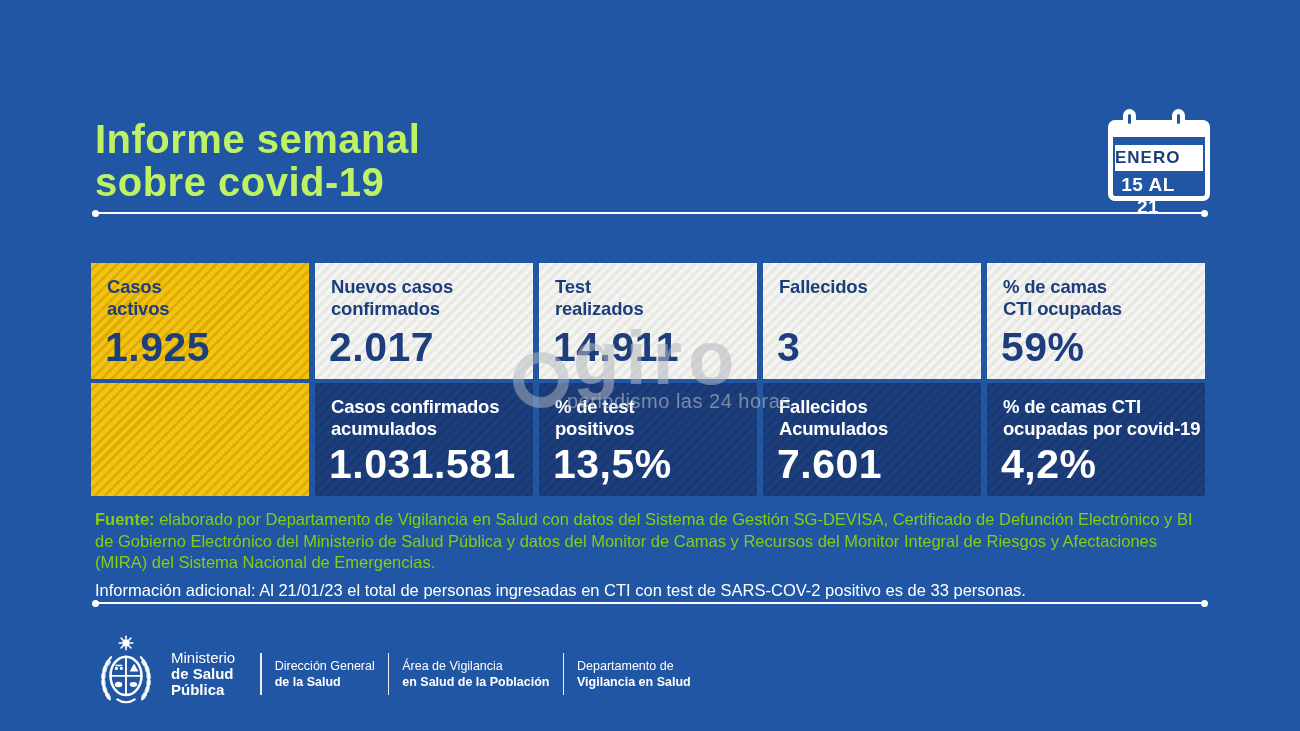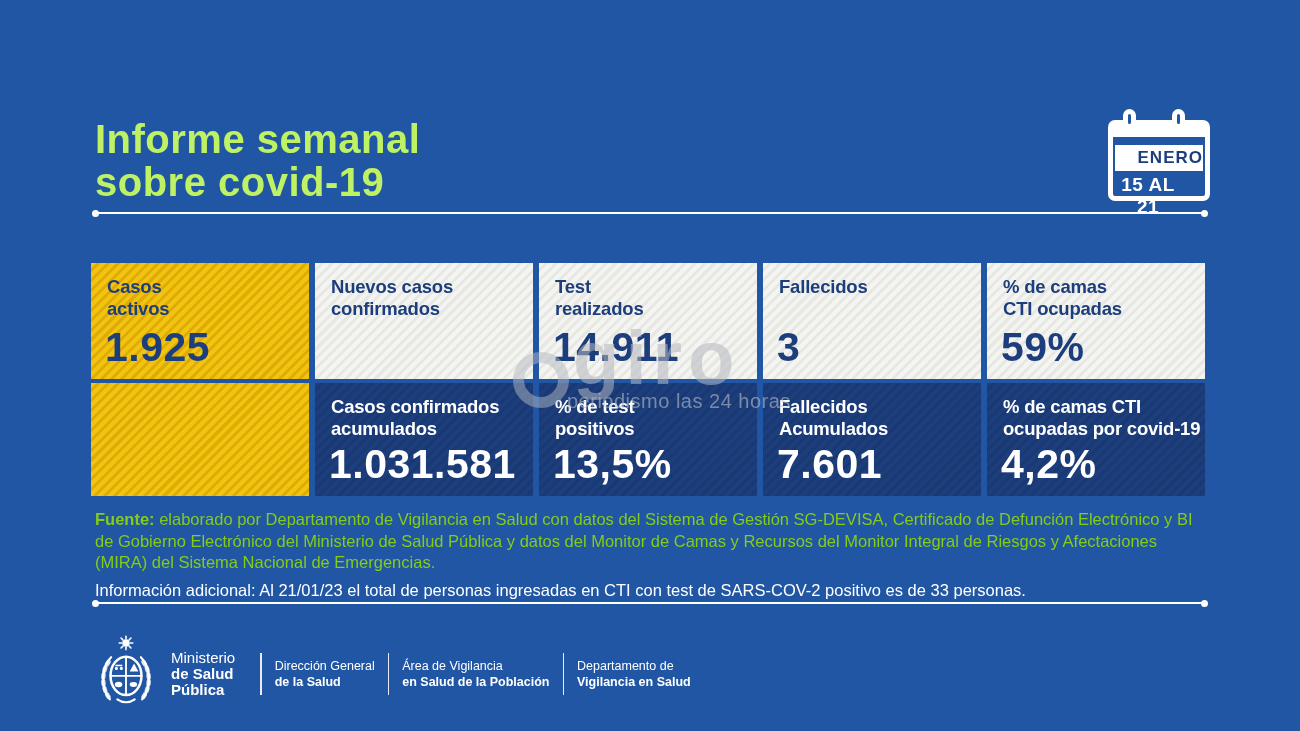--- a/index.html
+++ b/index.html
@@ -20,21 +20,21 @@
   .dot.left { left:-6px; } .dot.right { right:-6px; }
   
   .calendar { position:absolute; left:1108px; top:109px; width:102px; height:92px; }
   .cal-hinge { position:absolute; top:0; width:13px; height:20px;
                border:5px solid #fff; border-radius:7px; background:#2056A4; }
   .cal-hinge.h1 { left:15px; } .cal-hinge.h2 { left:64px; }
   .cal-body { position:absolute; left:0; top:11px; width:102px; height:81px;
               border:5px solid #fff; border-top:17px solid #fff; border-radius:7px; }
   .cal-month { position:absolute; left:7px; top:36px; width:88px; height:26px; background:#ffffff;
                color:#1D3E7C; font-size:17px; font-weight:bold; letter-spacing:1px;
-               text-align:right; line-height:26px; }
+               text-align:left; line-height:26px; }
   .cal-range { position:absolute; left:0; top:65px; width:80px; text-align:center;
                color:#ffffff; font-size:19px; font-weight:bold; letter-spacing:0.5px; }
   
   .grid { position:absolute; left:91px; top:263px;
           display:grid; grid-template-columns:repeat(5,218px);
           grid-template-rows:116px 113px; gap:4px 6px; }
   .card { position:relative; }
   .card.light  { background:repeating-linear-gradient(135deg,#F4F4F2 0 4px,#E8E8E3 4px 7px); }
   .card.yellow { background:repeating-linear-gradient(135deg,#F2C30F 0 4px,#DFAC07 4px 7px); }
   .card.navy   { background:repeating-linear-gradient(135deg,#1C3E7C 0 4px,#1A3973 4px 7px); }
@@ -95,20 +95,21 @@
 
   <div class="grid">
     <div class="card yellow">
       <div class="card-label">Casos
 activos</div>
       <div class="card-value">1.925</div>
     </div>
     <div class="card light">
       <div class="card-label">Nuevos casos
 confirmados</div>
+      <div class="card-value">2.017</div>
     </div>
     <div class="card light">
       <div class="card-label">Test
 realizados</div>
       <div class="card-value">14.911</div>
     </div>
     <div class="card light">
       <div class="card-label">Fallecidos</div>
       <div class="card-value">3</div>
     </div>

